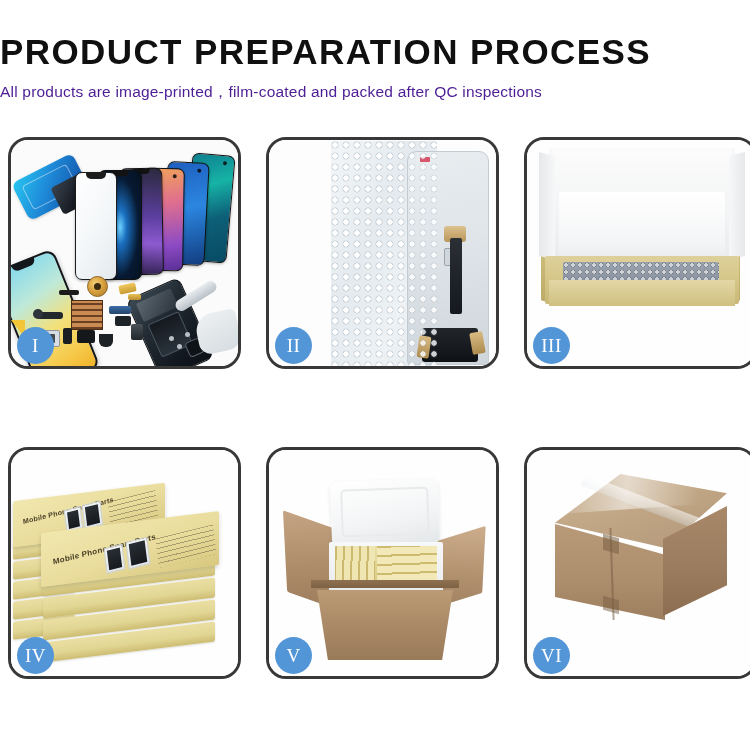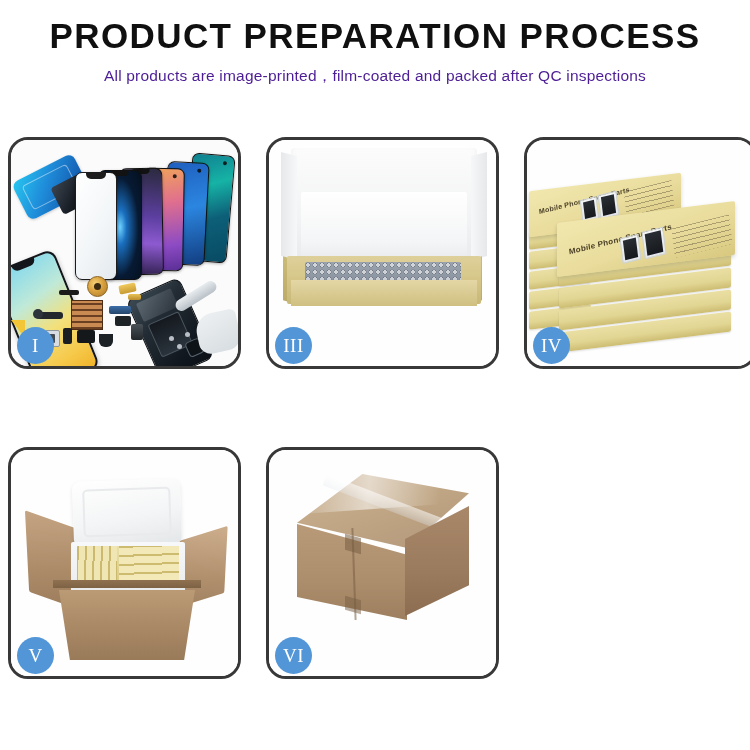--- a/index.html
+++ b/index.html
@@ -19,22 +19,22 @@
     position: relative;
     width: 750px;
     height: 750px;
     background: #ffffff;
   }
 
   
   .header {
     position: absolute;
     top: 0; left: 0; right: 0;
-    text-align: center;
-    padding-top: 18px;
+    text-align: left;
+    padding-top: 34px;
   }
   .title {
     font-family: "Liberation Sans", sans-serif;
     font-size: 35px;
     font-weight: 700;
     color: #101010;
     letter-spacing: 1.4px;
     line-height: 1.05;
     white-space: nowrap;
   }
@@ -643,20 +643,35 @@
         <div class="comp c-cup"></div>
         <div class="comp c-screw1"></div>
         <div class="comp c-screw2"></div>
         <div class="comp c-screw3"></div>
         <div class="comp c-tool"></div>
         <div class="comp c-hand"></div>
       </div>
       <div class="badge">I</div>
     </div>
 
+    <div class="panel">
+      <div class="panel-clip p2">
+        <div class="bubble-bag">
+          <div class="screen-inner">
+            <span class="red-tab"></span>
+            <span class="flex-conn"></span>
+            <span class="flex-chip"></span>
+            <span class="flex-cable"></span>
+            <span class="flex-bottom"></span>
+          </div>
+        </div>
+        <div class="bubble-overlay"></div>
+      </div>
+      <div class="badge">II</div>
+    </div>
 
     <div class="panel">
       <div class="panel-clip p3">
         <div class="box3-lid"></div>
         <div class="box3-foam"></div>
         <div class="box3-flapL"></div>
         <div class="box3-flapR"></div>
         <div class="box3-base"></div>
         <div class="box3-bubble"></div>
         <div class="box3-base-front"></div>

